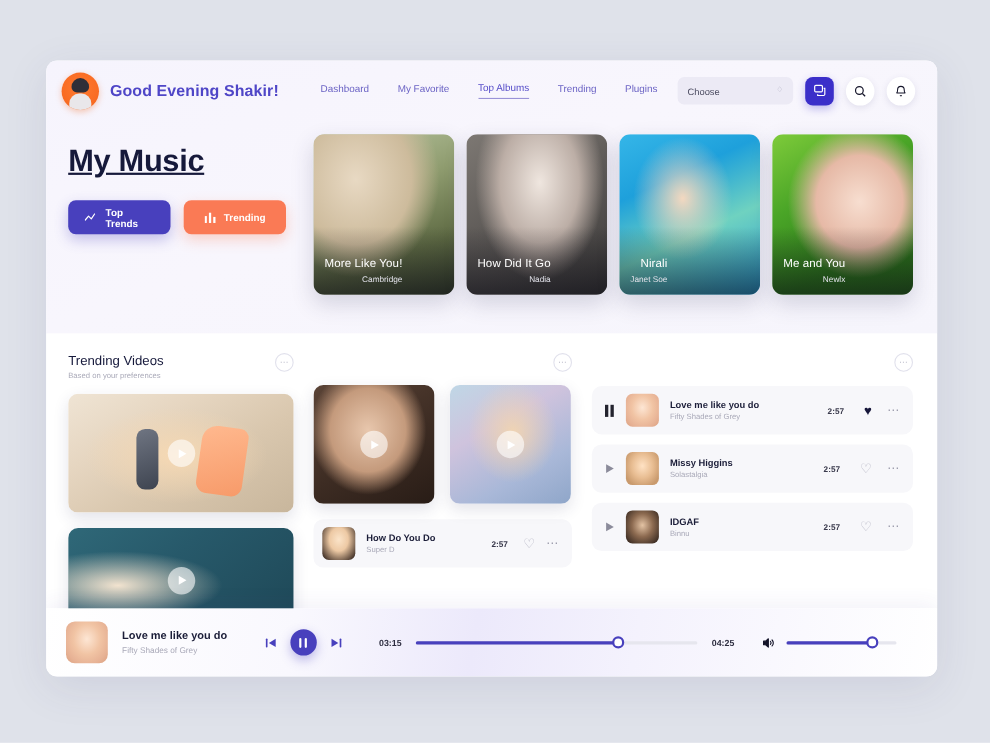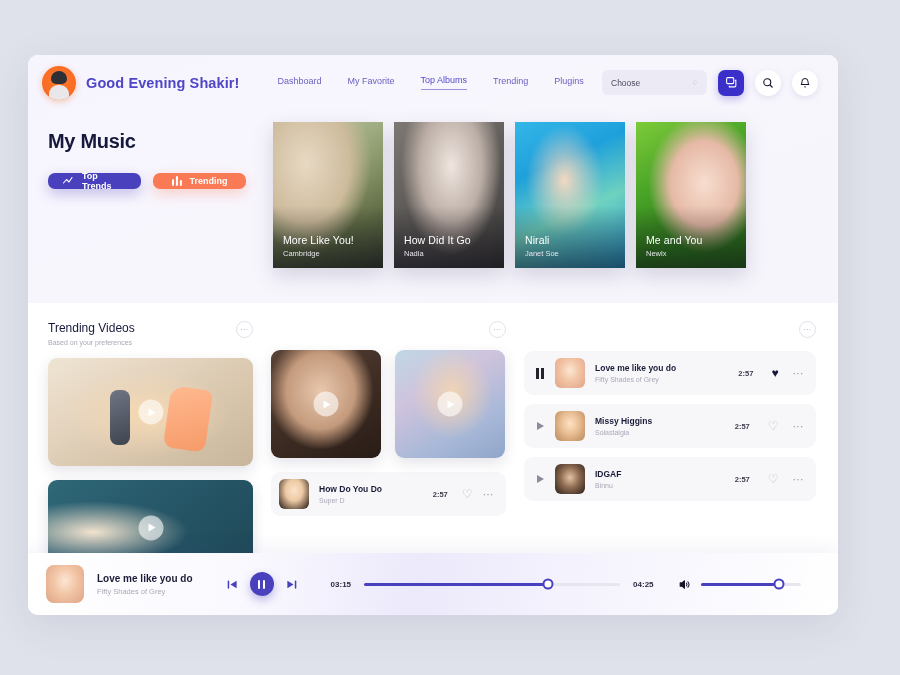--- a/index.html
+++ b/index.html
@@ -9,21 +9,21 @@
     font-family: "Liberation Sans", sans-serif;
     overflow: hidden;
   }
   .canvas {
     position: relative;
     width: 900px; height: 675px;
     background: #dfe2ea;
   }
   .app {
     position: absolute;
-    left: 28px; top: 55px;
+    left: 42px; top: 55px;
     width: 810px; height: 560px;
     background: #ffffff;
     border-radius: 10px;
     overflow: hidden;
     box-shadow: 0 10px 40px rgba(60,60,110,.10);
   }
 
   
   .hero-wrap {
     position: relative;
@@ -79,43 +79,45 @@
   .circ-btn {
     width: 26px; height: 26px; border-radius: 50%;
     background: #ffffff; display: flex; align-items: center; justify-content: center;
     cursor: pointer; box-shadow: 0 2px 7px rgba(70,70,120,.13);
   }
 
   
   .hero-body { display: flex; padding: 12px 22px 0 20px; }
   .hero-left { width: 215px; padding-top: 8px; }
   .hero-title {
-    font-size: 20px; font-weight: bold; color: #16193b;
+    font-size: 28px; font-weight: bold; color: #16193b;
     letter-spacing: -.3px;
+    text-decoration: underline;
   }
   .hero-desc {
     margin-top: 12px; font-size: 8.5px; line-height: 1.65; color: #6c6c80;
     width: 180px;
   }
   .hero-btns { display: flex; gap: 12px; margin-top: 20px; }
   .btn {
-    height: 16px; border-radius: 7px; display: flex; align-items: center;
+    height: 31px; border-radius: 7px; display: flex; align-items: center;
     justify-content: center; gap: 7px; color: #fff; font-size: 9px;
     font-weight: bold; cursor: pointer; padding: 0 15px;
   }
   .btn-purple { background: #4840bd; box-shadow: 0 5px 13px rgba(72,64,189,.30); width: 93px; }
   .btn-orange { background: #fa7a55; box-shadow: 0 5px 13px rgba(250,122,85,.30); width: 93px; }
 
   
   .albums { display: flex; gap: 11px; margin-left: 10px; }
   .album {
-    position: relative; width: 110px; height: 146px;
-    border-radius: 0; overflow: hidden;
+    position: relative; width: 128px; height: 146px;
+    border-radius: 10px; overflow: hidden;
     box-shadow: 0 8px 20px rgba(50,50,90,.18);
     cursor: pointer;
+    text-align: right;
   }
   .album .art { position: absolute; inset: 0; }
   .album .shade {
     position: absolute; left: 0; right: 0; bottom: 0; height: 62px;
     background: linear-gradient(to top, rgba(10,10,20,.55), rgba(10,10,20,0));
   }
   .album .meta { position: absolute; left: 10px; bottom: 10px; }
   .album .a-title { font-size: 10.5px; color: #fff; font-weight: 500; letter-spacing: .1px; }
   .album .a-sub { font-size: 7.5px; color: #e2e2ea; margin-top: 3px; }
 

